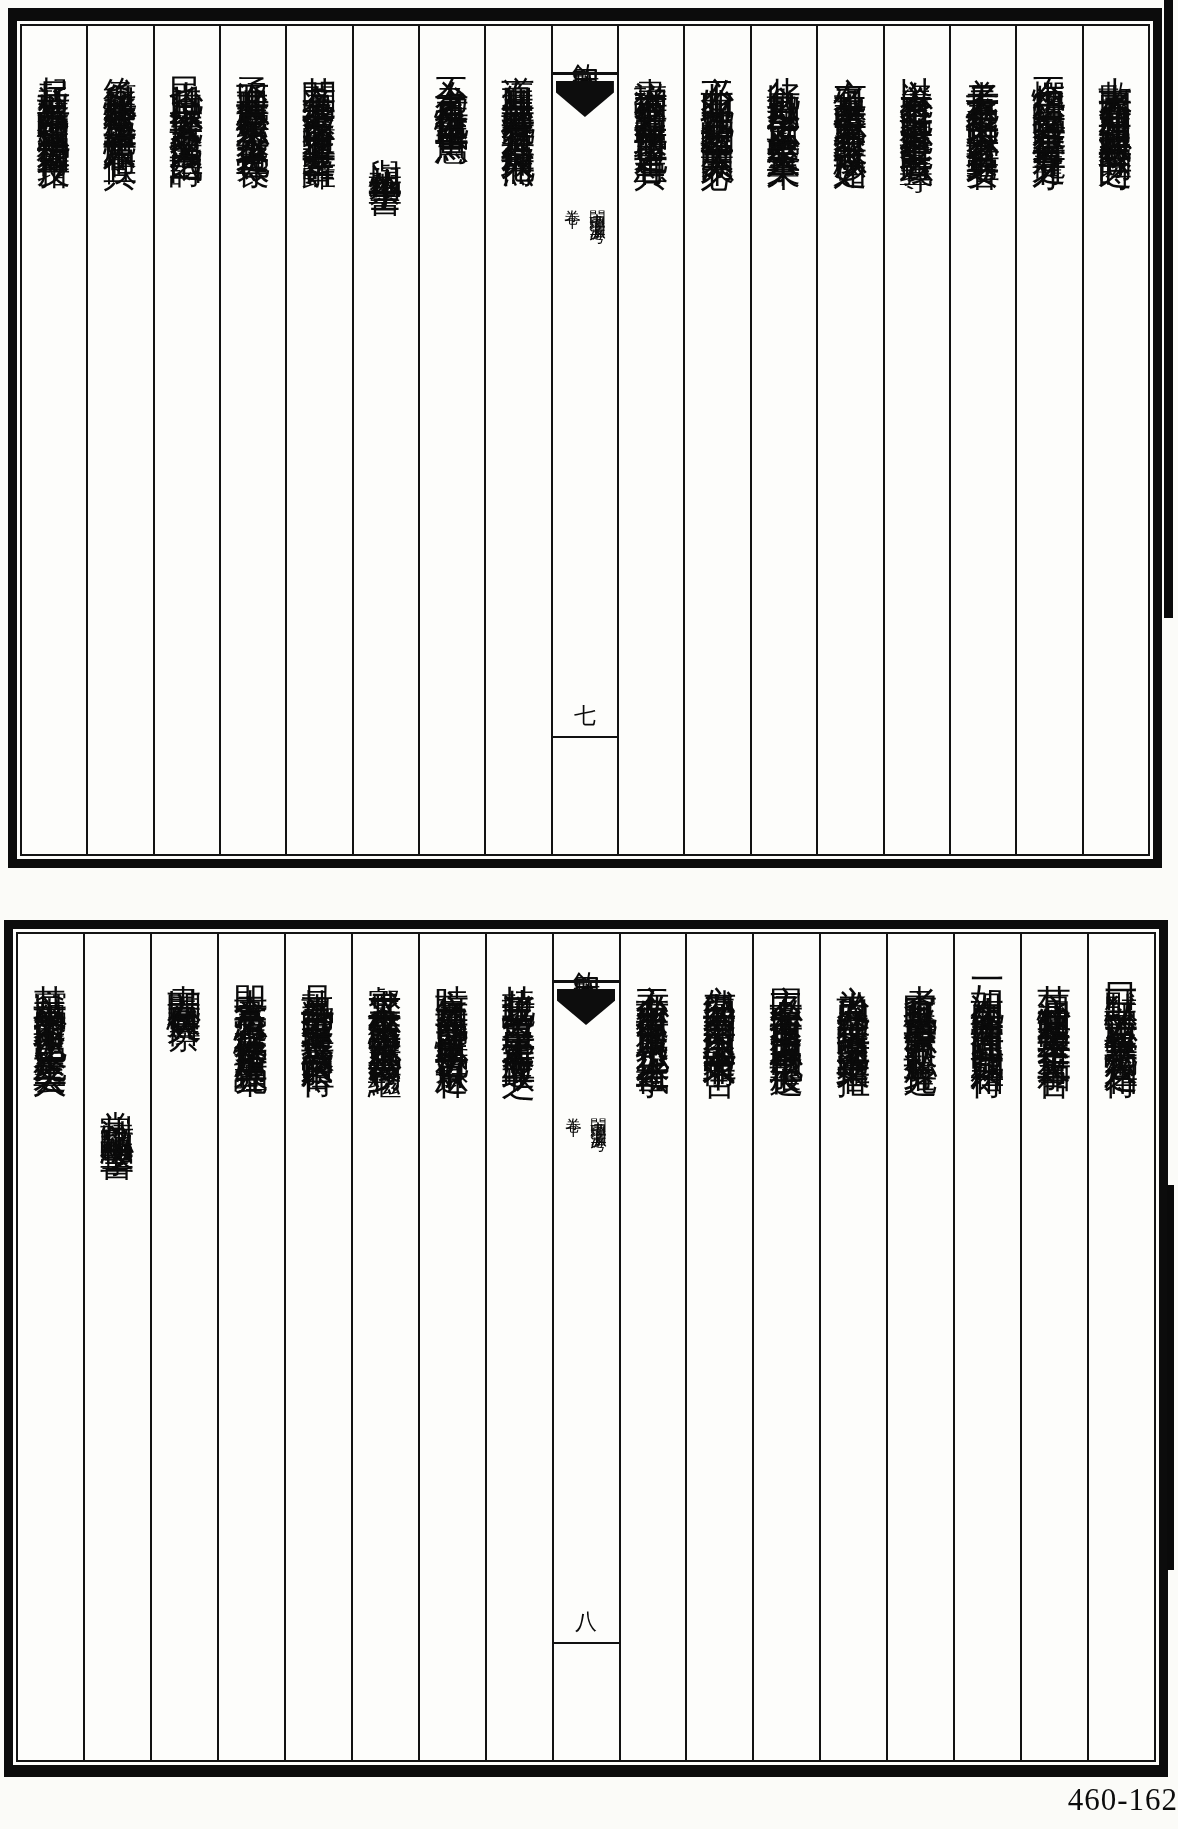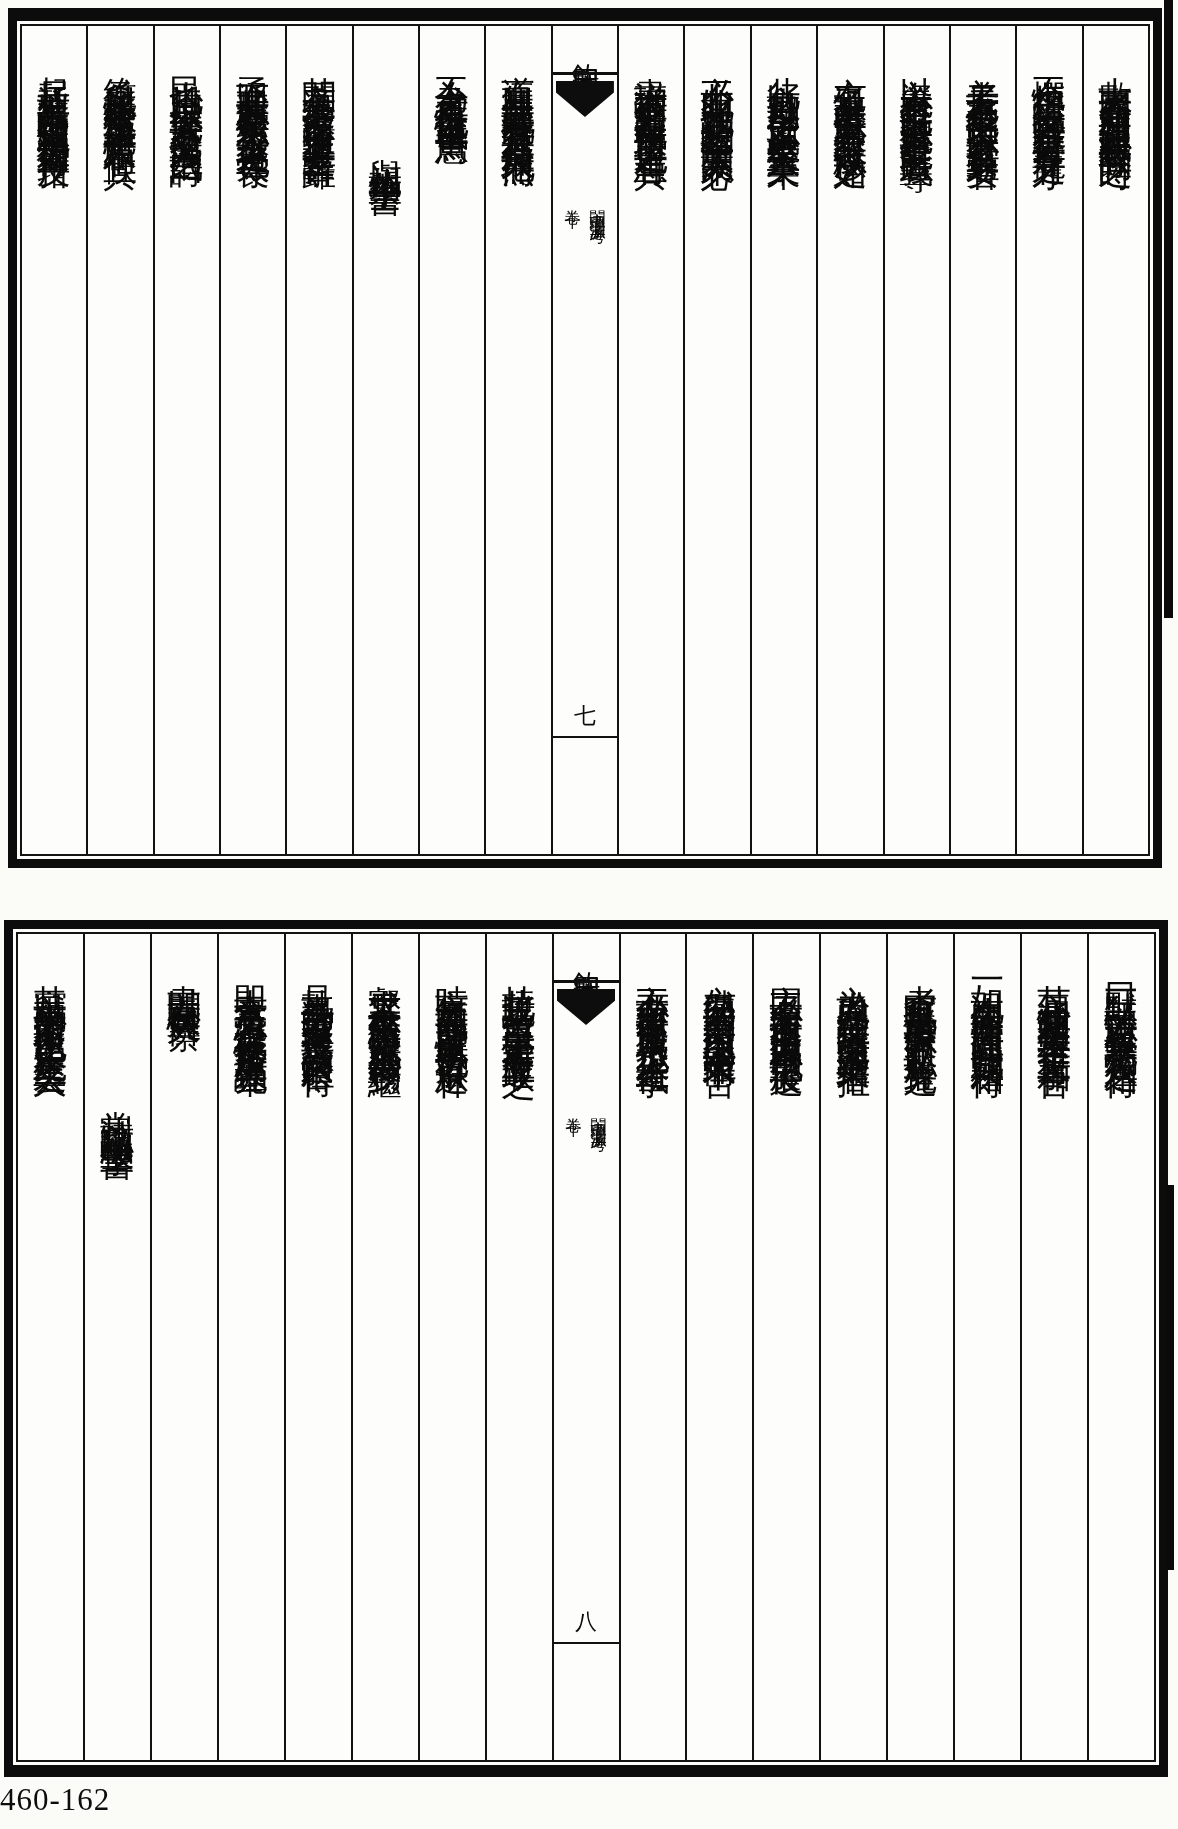--- a/index.html
+++ b/index.html
@@ -87,21 +87,21 @@
   
   .streak { position: absolute; background: #0a0a0a; }
   .streak-1 { left: 1164px; top: 0px;    width: 9px; height: 618px; }
   .streak-2 { left: 1167px; top: 1185px; width: 7px; height: 385px; }
 
   .page-num {
     position: absolute;
     left: 0;
     top: 1782px;
     width: 100%;
-    text-align: left;
+    text-align: right;
     font-size: 31px;
     letter-spacing: 1px;
     color: #0c0c0c;
     font-family: "Liberation Serif", serif;
   }
 </style>
 </head>
 <body>
 
 <div id="page">

